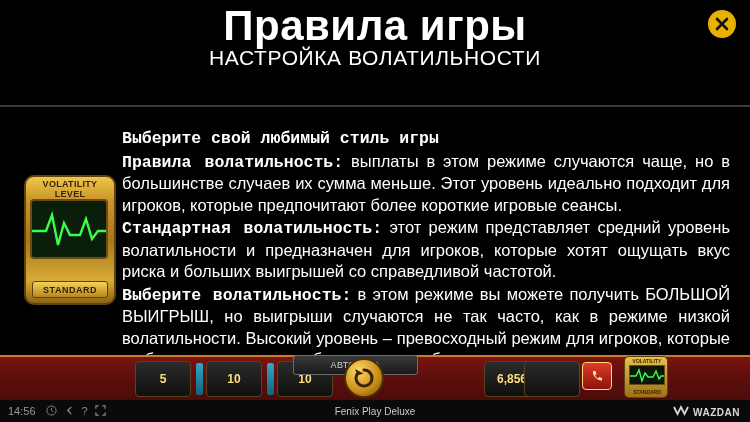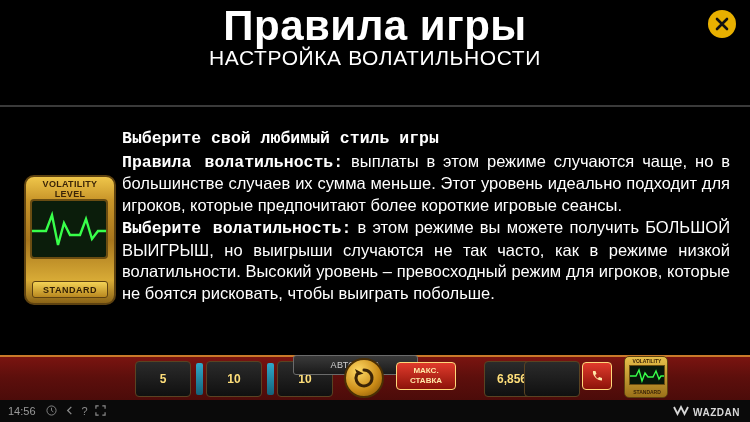--- a/index.html
+++ b/index.html
@@ -105,20 +105,21 @@
         <svg width="74" height="56" viewBox="0 0 74 56">
           <path d="M0 30 H14 L20 14 L26 44 L32 22 L38 34 H48 L54 18 L60 38 L66 30 H74" fill="none" stroke="#38ff4a" stroke-width="2.4"></path>
         </svg>
       </div>
       <div class="badge-bottom">STANDARD</div>
     </div>
 
     <div class="text-block">
       <p><b>Выберите свой любимый стиль игры</b></p>
       <p><b>Правила волатильность:</b><span> выплаты в этом режиме случаются чаще, но в большинстве случаев их сумма меньше. Этот уровень идеально подходит для игроков, которые предпочитают более короткие игровые сеансы.</span></p>
+      <p><b>Стандартная волатильность:</b><span> этот режим представляет средний уровень волатильности и предназначен для игроков, которые хотят ощущать вкус риска и больших выигрышей со справедливой частотой.</span></p>
       <p><b>Выберите волатильность:</b><span> в этом режиме вы можете получить БОЛЬШОЙ ВЫИГРЫШ, но выигрыши случаются не так часто, как в режиме низкой волатильности. Высокий уровень – превосходный режим для игроков, которые не боятся рисковать, чтобы выиграть побольше.</span></p>
     </div>
   </div>
 
   <div class="gamebar">
     <div class="reel" style="left:135px;">5</div>
     <div class="sep" style="left:196px;"></div>
     <div class="reel" style="left:206px;">10</div>
     <div class="sep" style="left:267px;"></div>
     <div class="reel" style="left:277px;">10</div>
@@ -128,24 +129,20 @@
 
   <div class="plaque">АВТОИГРА</div>
 
   <div class="spin">
     <svg width="24" height="24" viewBox="0 0 24 24">
       <path d="M12 4 a8 8 0 1 1 -7.2 4.5" fill="none" stroke="#3b2407" stroke-width="3" stroke-linecap="round"></path>
       <path d="M3 3 L5.5 9.5 L11.5 7.5 Z" fill="#3b2407"></path>
     </svg>
   </div>
 
-  <div class="maxbet">
-    <span>МАКС.</span>
-    <span>СТАВКА</span>
-  </div>
 
   <div class="phone">
     <svg width="14" height="14" viewBox="0 0 14 14">
       <path d="M3 2 L5.5 2 L6.5 5 L5 6 C5.8 8 6.5 8.7 8 9.5 L9 8 L12 9 L12 11.5
                C8 12 2 7 3 2 Z" fill="#ffe9a8"></path>
     </svg>
   </div>
 
   <div class="mini-badge">
     <div class="mini-top">VOLATILITY</div>
@@ -171,20 +168,21 @@
             <path d="M8 2 L4 6 L8 10" fill="none" stroke="#8a8a8a" stroke-width="1.4"></path>
           </svg>
       </span>
       <span>?</span>
       <span>
         <svg width="11" height="11" viewBox="0 0 12 12">
             <path d="M1 4 V1 H4 M8 1 H11 V4 M11 8 V11 H8 M4 11 H1 V8" fill="none" stroke="#8a8a8a" stroke-width="1.3"></path>
           </svg>
       </span>
     </span>
+    <span class="sb-title">Fenix Play Deluxe</span>
     <span class="sb-brand">
       <span>
         <svg width="16" height="11" viewBox="0 0 16 11">
             <path d="M1 2 L4.5 9 L8 2 L11.5 9 L15 2" fill="none" stroke="#d8d8d8" stroke-width="1.8"></path>
           </svg>
       </span>
       <span>WAZDAN</span>
     </span>
   </div>
 

